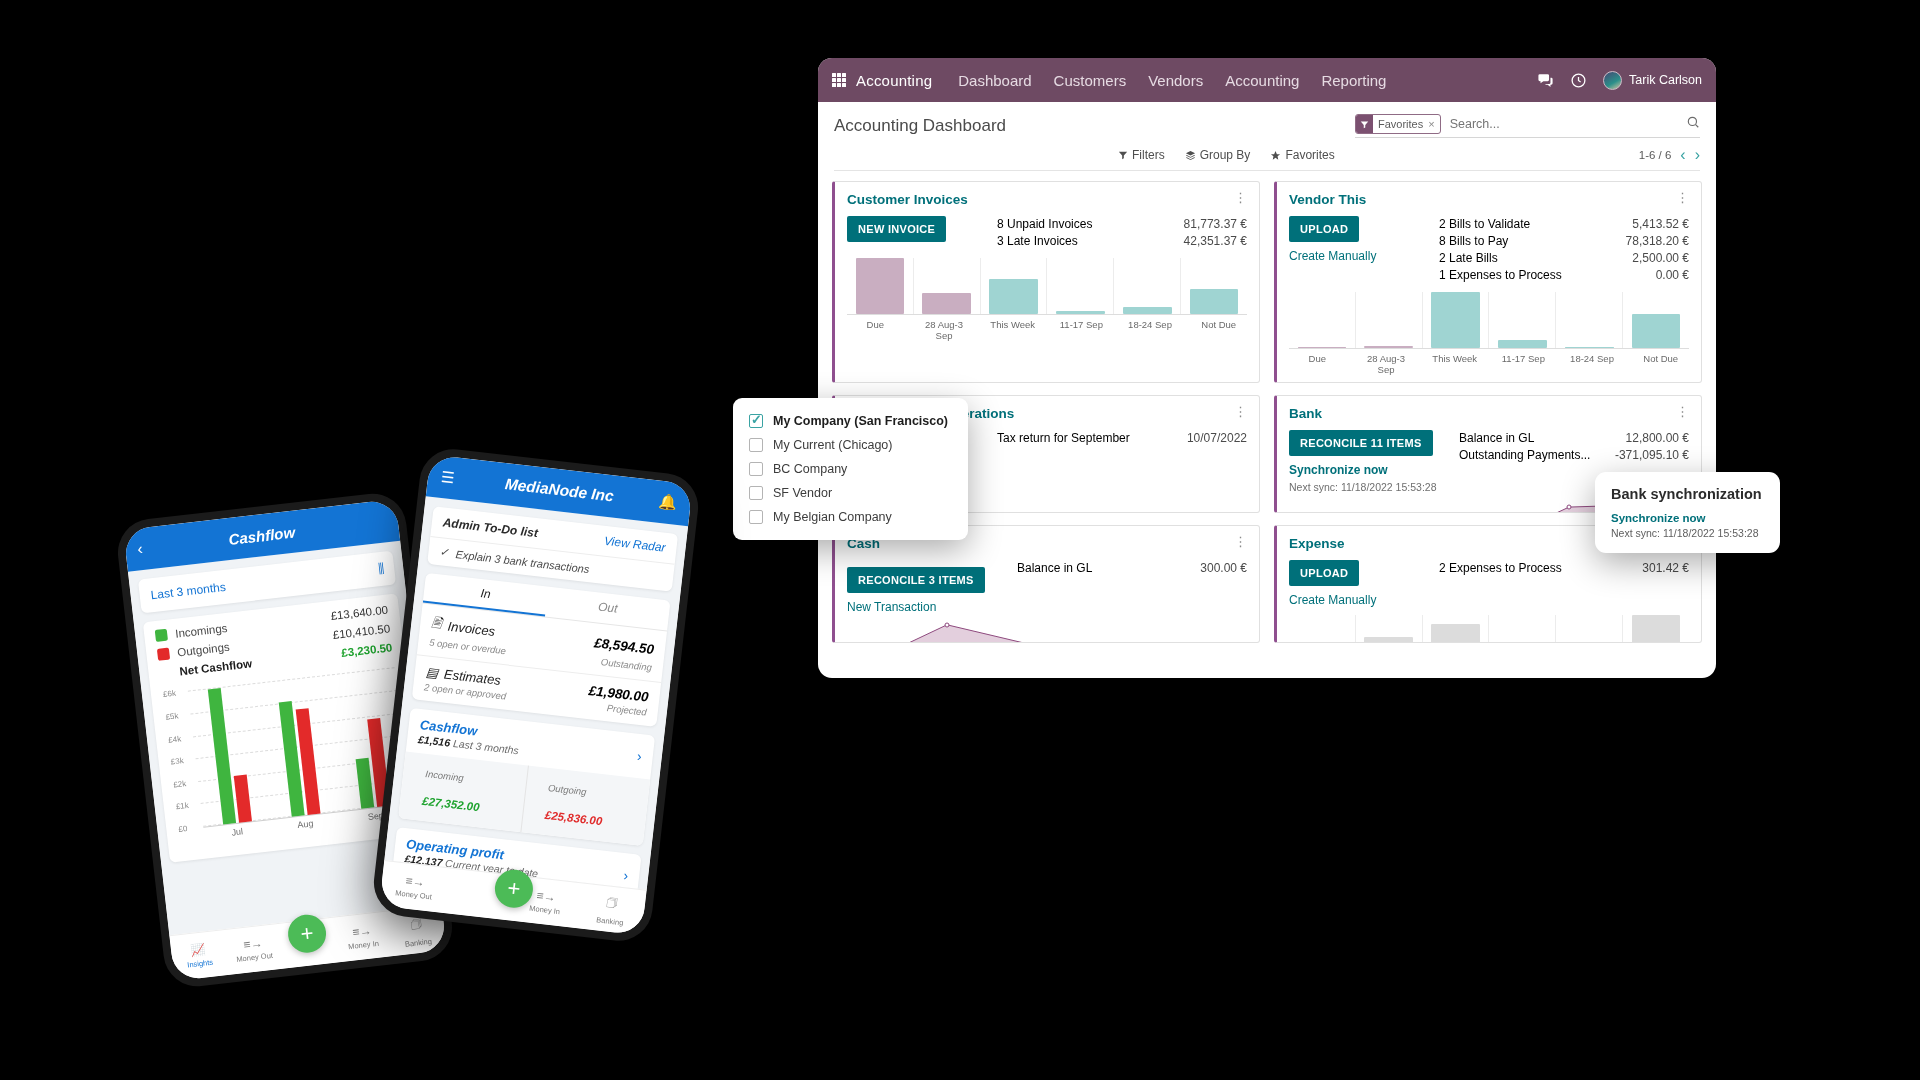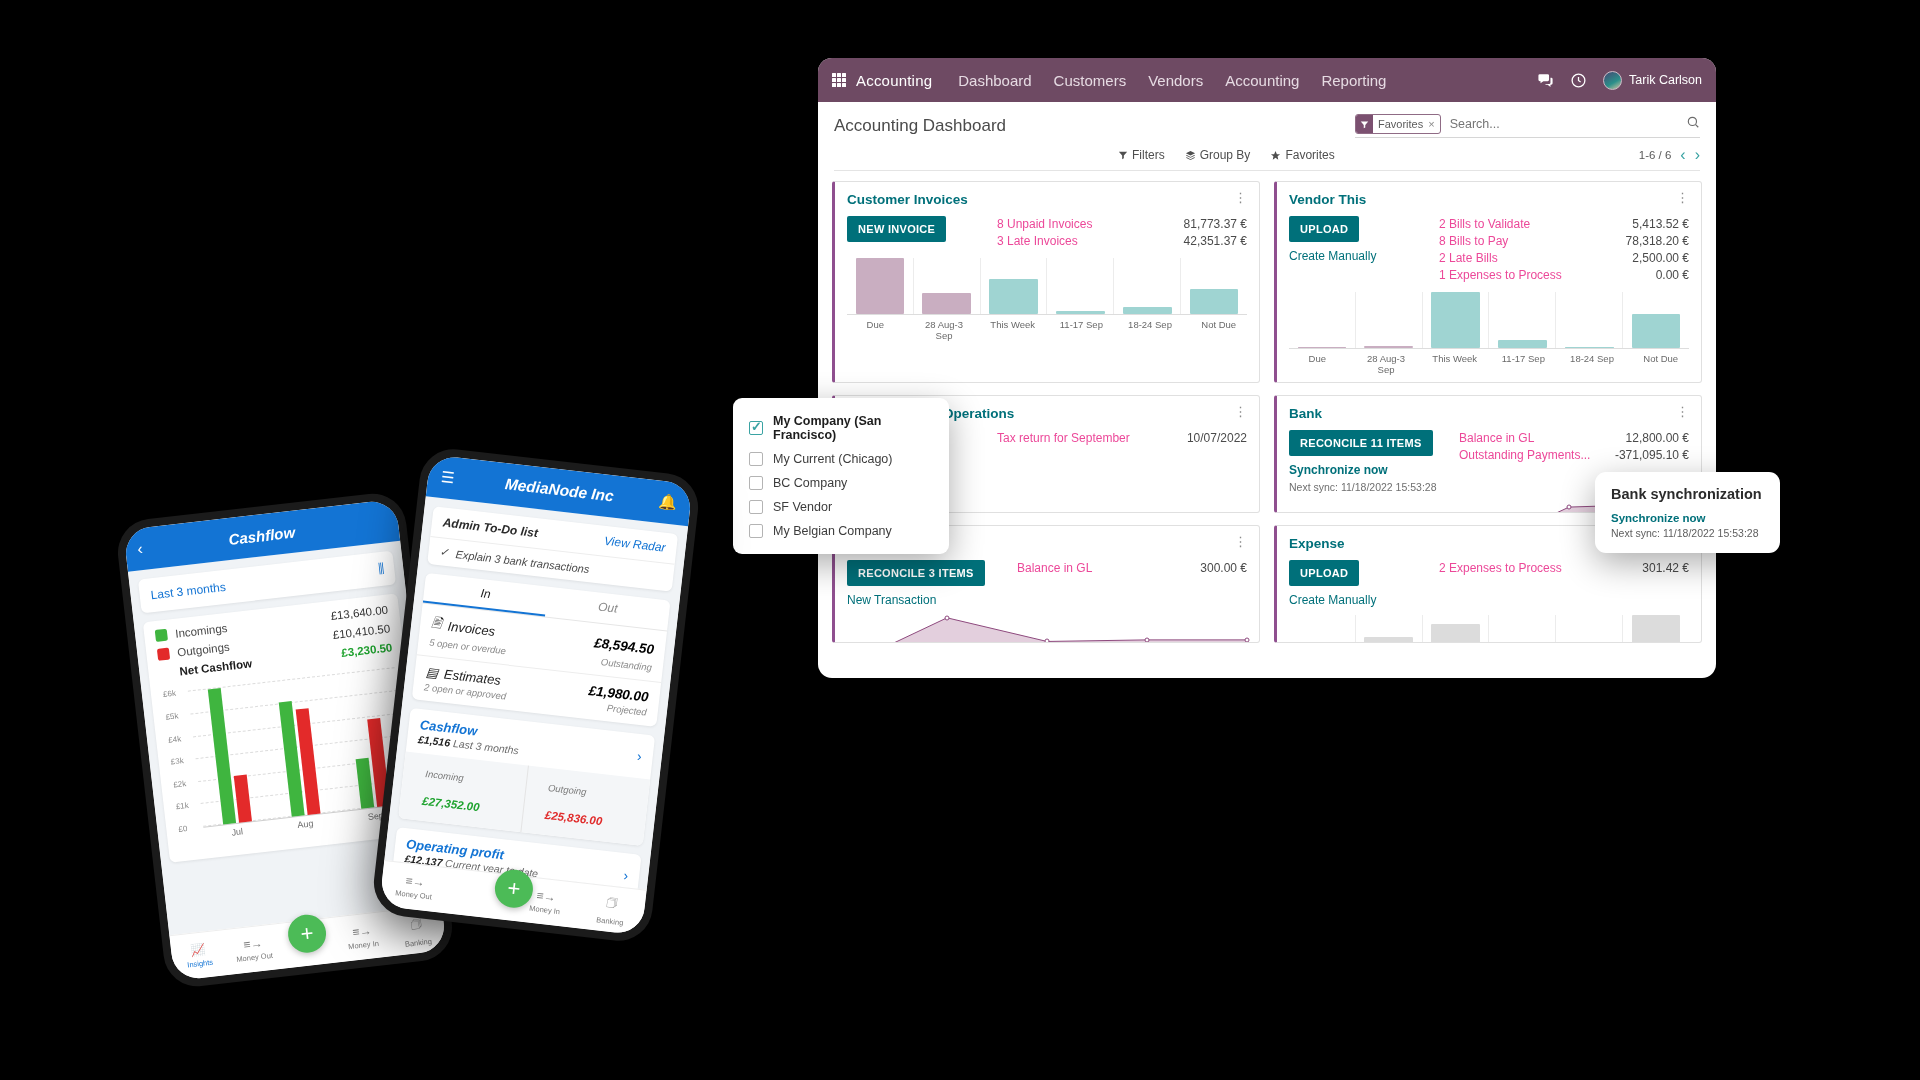--- a/index.html
+++ b/index.html
@@ -65,35 +65,35 @@
     letter-spacing:0; cursor:pointer;}
   .card-body{ display:flex; margin-top:9px; }
   .left-col{ width:150px; flex:none; }
   .btn-primary{ background:#00707a; color:#fff; border:none; font-size:11px;
     font-weight:bold; letter-spacing:.3px; padding:7px 11px; border-radius:2px;
     cursor:pointer; font-family:inherit;}
   .link{ color:#00707a; font-size:12px; display:block; margin-top:7px; cursor:pointer;}
   .muted{ color:#6f6f6f; font-size:10.5px; margin-top:3px;}
   .stats{ flex:1; }
   .stat-row{ display:flex; font-size:12px; line-height:17px;}
-  .stat-lbl{ color:#ec4899; cursor:pointer;}
+  .stat-lbl{ color:#000000; cursor:pointer;}
   .stat-val{ margin-left:auto; color:#4a4a4a; }
   .barchart{ display:flex; align-items:flex-end; height:56px; margin-top:8px;}
   .bcol{ flex:1; display:flex; flex-direction:column; justify-content:flex-end;
     align-items:center; height:100%; border-right:1px solid #ececec;}
   .bcol:last-child{border-right:none;}
   .bar{ width:74%; border-radius:1px; }
   .blabels{ display:flex; border-top:1px solid #dddddd;gap:12px; }
   .blabel{ flex:1; text-align:center; font-size:9.5px; color:#6a6a6a; padding:4px 0 7px;}
   .graph-wrap{ margin-top:6px; height:60px; position:relative; }
   .graph-wrap svg{ display:block; width:100%; height:100%; }
 
   
   #company-dropdown{
-    position:absolute; left:733px; top:398px; width:216px;
+    position:absolute; left:733px; top:398px; width:235px;
     background:#fff; border-radius:9px; padding:11px 0;
     box-shadow:0 10px 34px rgba(0,0,0,.33);
   }
   .co-item{ display:flex; align-items:center; padding:5px 16px; font-size:12.5px;
     color:#3c3c3c; cursor:pointer;}
   .co-item.sel{ font-weight:bold; color:#1d1d1d;}
   .cbx{ width:14px;height:14px; border:1px solid #b4b4b4; border-radius:2px;
     margin-right:10px; flex:none; background:#fff; position:relative;}
   .cbx.on{ border-color:#3aa3a3; }
   .cbx.on:after{ content:"✓"; position:absolute; left:1px; top:-3px;
@@ -448,21 +448,21 @@
           </div>
         </div>
     </div>
 
     <div class="card" style="height:118px;">
       <div class="card-head">
         <span class="card-title">Cash</span>
         <span class="kebab">⋮</span>
       </div>
       <div class="card-body">
-        <div class="left-col" style="width:170px;">
+        <div class="left-col" style="width:170px;margin-top:7px;">
           <button class="btn-primary">RECONCILE 3 ITEMS</button>
           <span class="link">New Transaction</span>
         </div>
         <div class="stats">
           <div class="stat-row">
             <span class="stat-lbl">Balance in GL</span>
             <span class="stat-val">300.00 €</span>
           </div>
         </div>
       </div>

